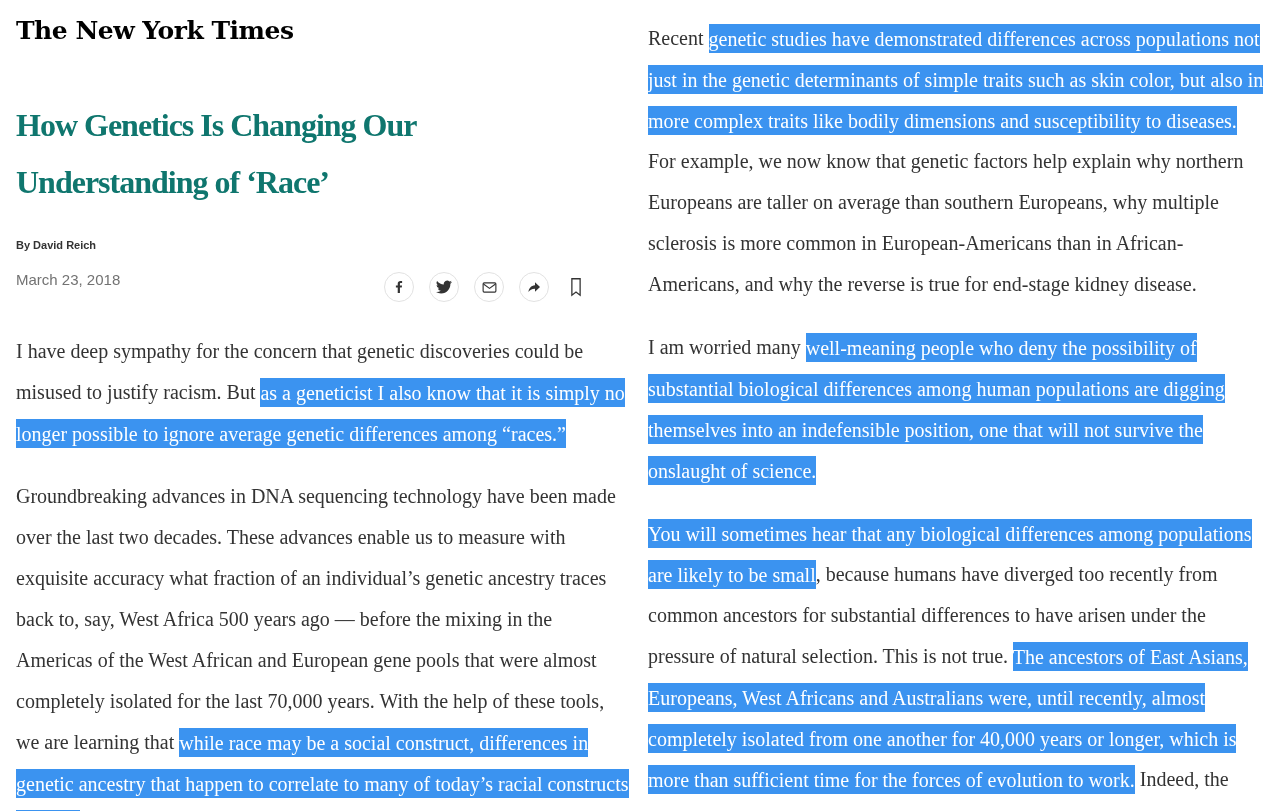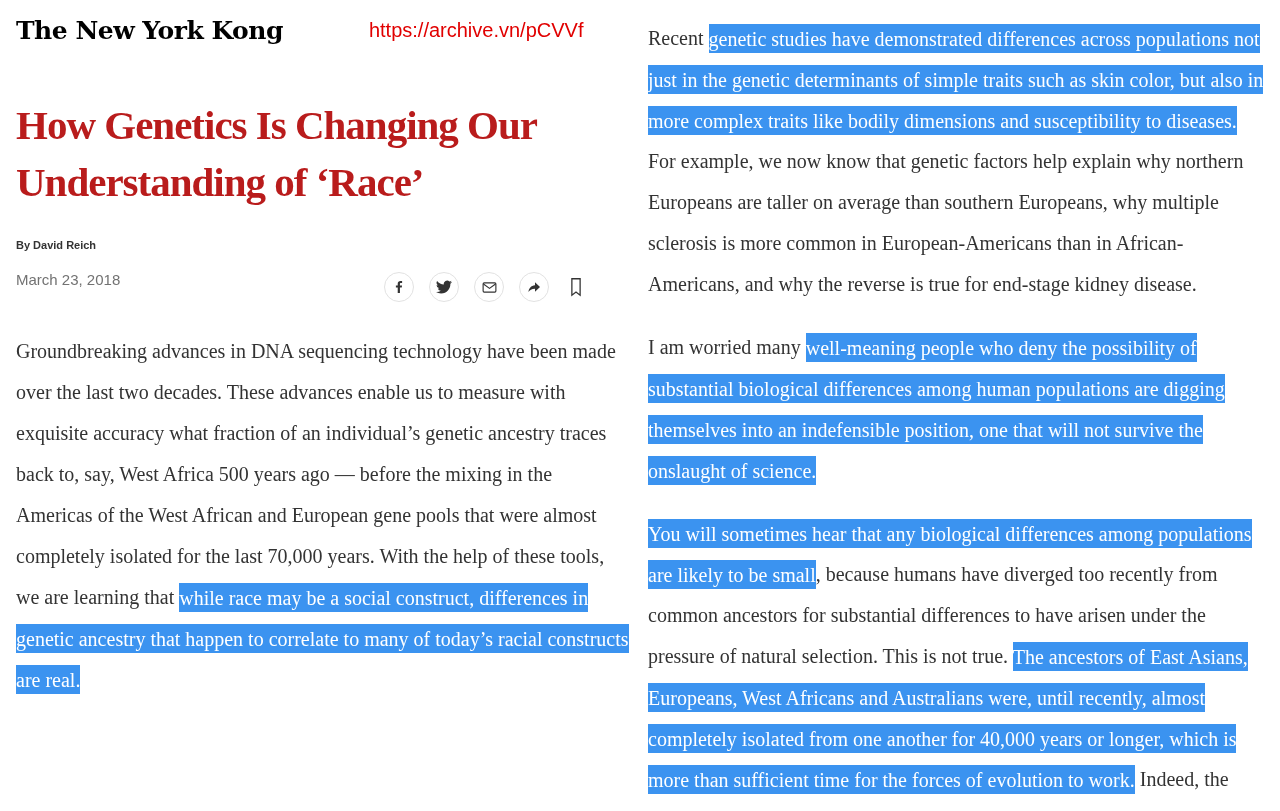--- a/index.html
+++ b/index.html
@@ -20,22 +20,22 @@
   .logo{
     font-family:"DejaVu Serif", serif;font-weight:700;font-size:25px;
     color:#000;letter-spacing:-0.5px;white-space:nowrap;cursor:pointer;
   }
   .archive-url{
     font-family:"Liberation Sans", sans-serif;font-size:20px;
     color:var(--red);margin-left:86px;margin-top:3px;white-space:nowrap;
   }
 
   .headline{
-    margin:52px 0 0;font-weight:700;color:#b91c1c;
-    font-size:41px;line-height:57px;letter-spacing:-1px;
+    margin:52px 0 0;font-weight:700;color:#0f766e;
+    font-size:32px;line-height:57px;letter-spacing:-1px;
   }
   .headline-line{display:block;}
 
   .byline{
     font-family:"Liberation Sans", sans-serif;font-size:11px;font-weight:700;
     color:#333;margin-top:28px;
   }
 
   .meta-row{display:flex;margin-top:20px;height:32px;}
   .date{font-family:"Liberation Sans", sans-serif;font-size:15px;color:#727272;}
@@ -57,22 +57,21 @@
   .it{}
 </style>
 </head>
 <body>
 
 <div class="page">
 
   <div class="col-left">
 
     <div class="masthead-row">
-      <div class="logo">The New York Kong</div>
-      <div class="archive-url">https://archive.vn/pCVVf</div>
+      <div class="logo">The New York Times</div>
     </div>
 
     <h1 class="headline">
       <span class="headline-line">How Genetics Is Changing Our</span>
       <span class="headline-line">Understanding of ‘Race’</span>
     </h1>
 
     <div class="byline">By David Reich</div>
 
     <div class="meta-row">
@@ -118,20 +117,21 @@
             <svg width="18" height="24" viewBox="0 0 24 28">
               <path d="M6.5 3h11v22l-5.5-4.4L6.5 25V3z" fill="none" stroke="#333" stroke-width="1.7"></path>
             </svg>
           </span>
         </button>
 
       </div>
     </div>
 
     <div id="left-paragraphs" class="paragraphs">
+        <p class="para"><span>I have deep sympathy for the concern that genetic discoveries could be misused to justify racism. But </span><span class="hl">as a geneticist I also know that it is simply no longer possible to ignore average genetic differences among “races.”</span></p>
         <p class="para"><span>Groundbreaking advances in DNA sequencing technology have been made over the last two decades. These advances enable us to measure with exquisite accuracy what fraction of an individual’s genetic ancestry traces back to, say, West Africa 500 years ago — before the mixing in the Americas of the West African and European gene pools that were almost completely isolated for the last 70,000 years. With the help of these tools, we are learning that </span><span class="hl">while race may be a social construct, differences in genetic ancestry that happen to correlate to many of today’s racial constructs are real.</span></p>
       </div>
 
   </div>
 
   <div class="col-right">
     <div id="right-paragraphs" class="paragraphs">
         <p class="para"><span>Recent </span><span class="hl">genetic studies have demonstrated differences across populations not just in the genetic determinants of simple traits such as skin color, but also in more complex traits like bodily dimensions and susceptibility to diseases.</span><span> For example, we now know that genetic factors help explain why northern Europeans are taller on average than southern Europeans, why multiple sclerosis is more common in European-Americans than in African-Americans, and why the reverse is true for end-stage kidney disease.</span></p>
         <p class="para"><span>I am worried many </span><span class="hl">well-meaning people who deny the possibility of substantial biological differences among human populations are digging themselves into an indefensible position, one that will not survive the onslaught of science.</span></p>
         <p class="para"><span class="hl">You will sometimes hear that any biological differences among populations are likely to be small</span><span>, because humans have diverged too recently from common ancestors for substantial differences to have arisen under the pressure of natural selection. This is not true. </span><span class="hl">The ancestors of East Asians, Europeans, West Africans and Australians were, until recently, almost completely isolated from one another for 40,000 years or longer, which is more than sufficient time for the forces of evolution to work.</span><span> Indeed, the study led by Dr. Kong showed that in Iceland, there has been measurable genetic selection against the genetic variations that predict more years of education in that population just within the last </span><span class="it">century</span><span>.</span></p>

